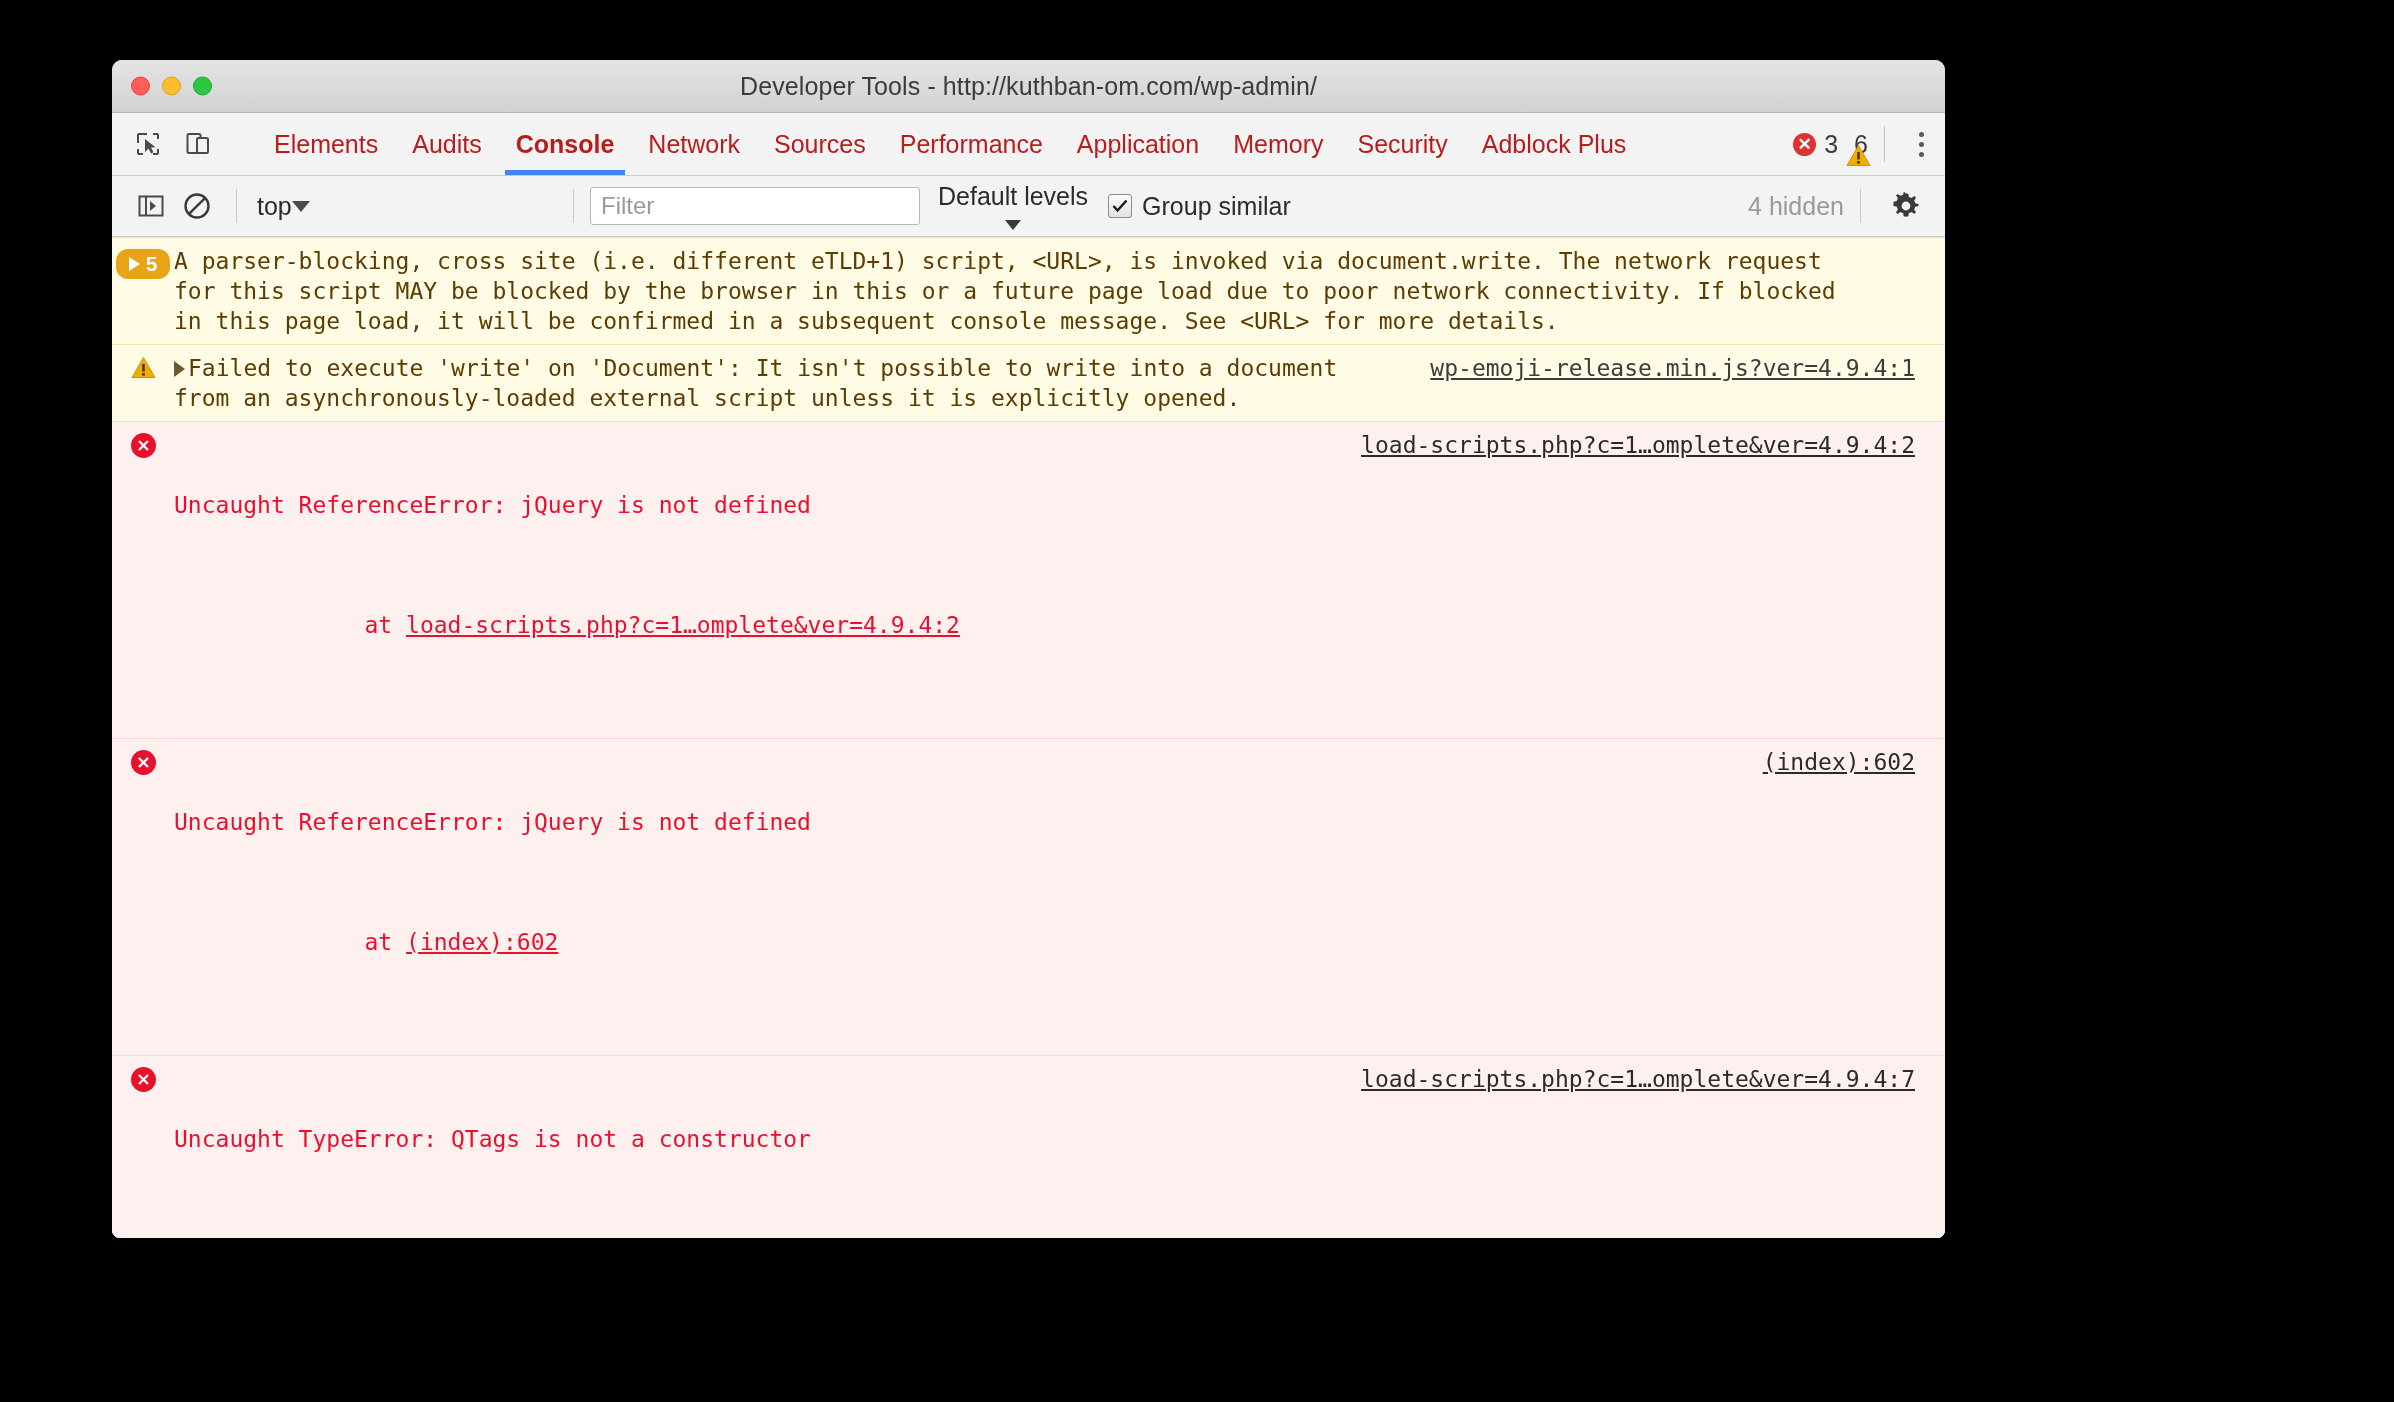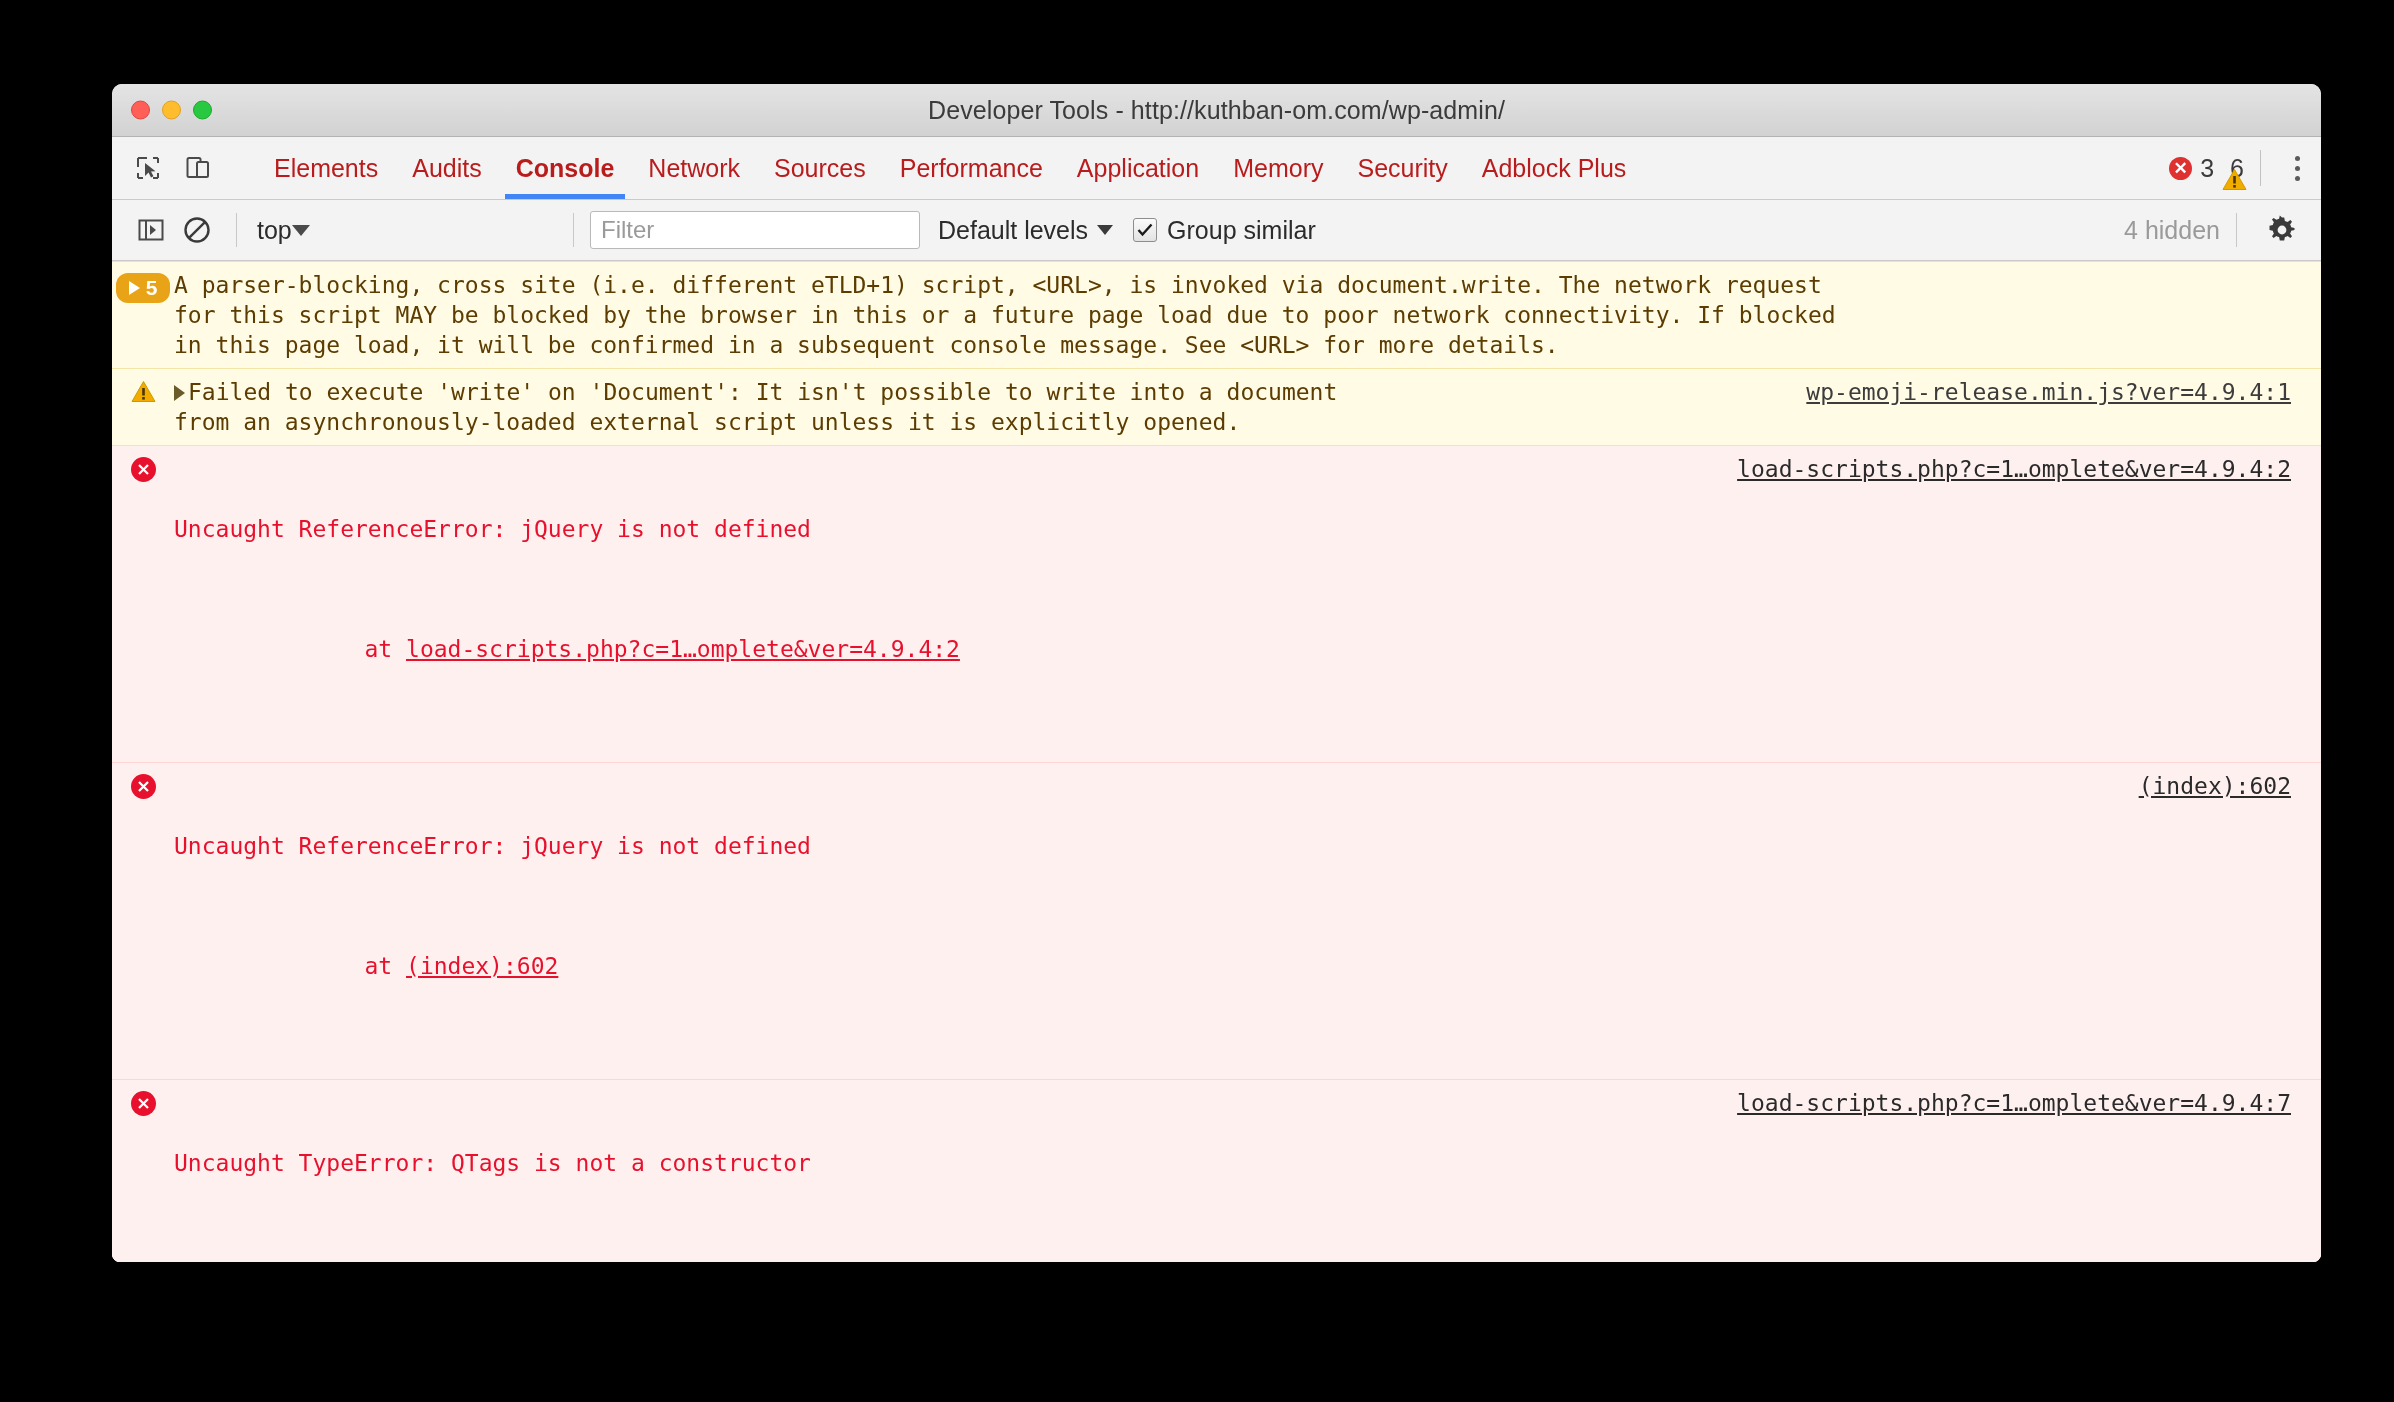--- a/index.html
+++ b/index.html
@@ -12,29 +12,28 @@
   }
   body {
     font-family: "Liberation Sans", sans-serif;
   }
 
   
   #devtools-window {
     position: absolute;
     left: 112px;
     top: 60px;
-    width: 2209px;
+    width: 1833px;
     height: 1178px;
     background: #ffffff;
     border-radius: 10px 10px 8px 8px;
     overflow: hidden;
     box-shadow: 0 10px 40px rgba(0,0,0,0.55);
     display: flex;
     flex-direction: column;
-    margin-top: 24px;
   }
 
   
   .titlebar {
     height: 52px;
     flex: 0 0 52px;
     background: linear-gradient(to bottom, #e4e4e4 0%, #d2d2d2 100%);
     border-bottom: 1px solid #b3b3b3;
     position: relative;
     display: flex;
@@ -226,20 +225,21 @@
   }
   .filter-input::placeholder { color: #9a9a9a; }
   .levels {
     display: flex;
     align-items: center;
     gap: 9px;
     margin-left: 18px;
     font-size: 25px;
     color: #2b2b2b;
     white-space: nowrap;
+    flex-direction: column;
   }
   .caret-small {
     width: 0; height: 0;
     border-left: 8px solid transparent;
     border-right: 8px solid transparent;
     border-top: 10px solid #3a3a3a;
   }
   .group-similar {
     display: flex;
     align-items: center;

